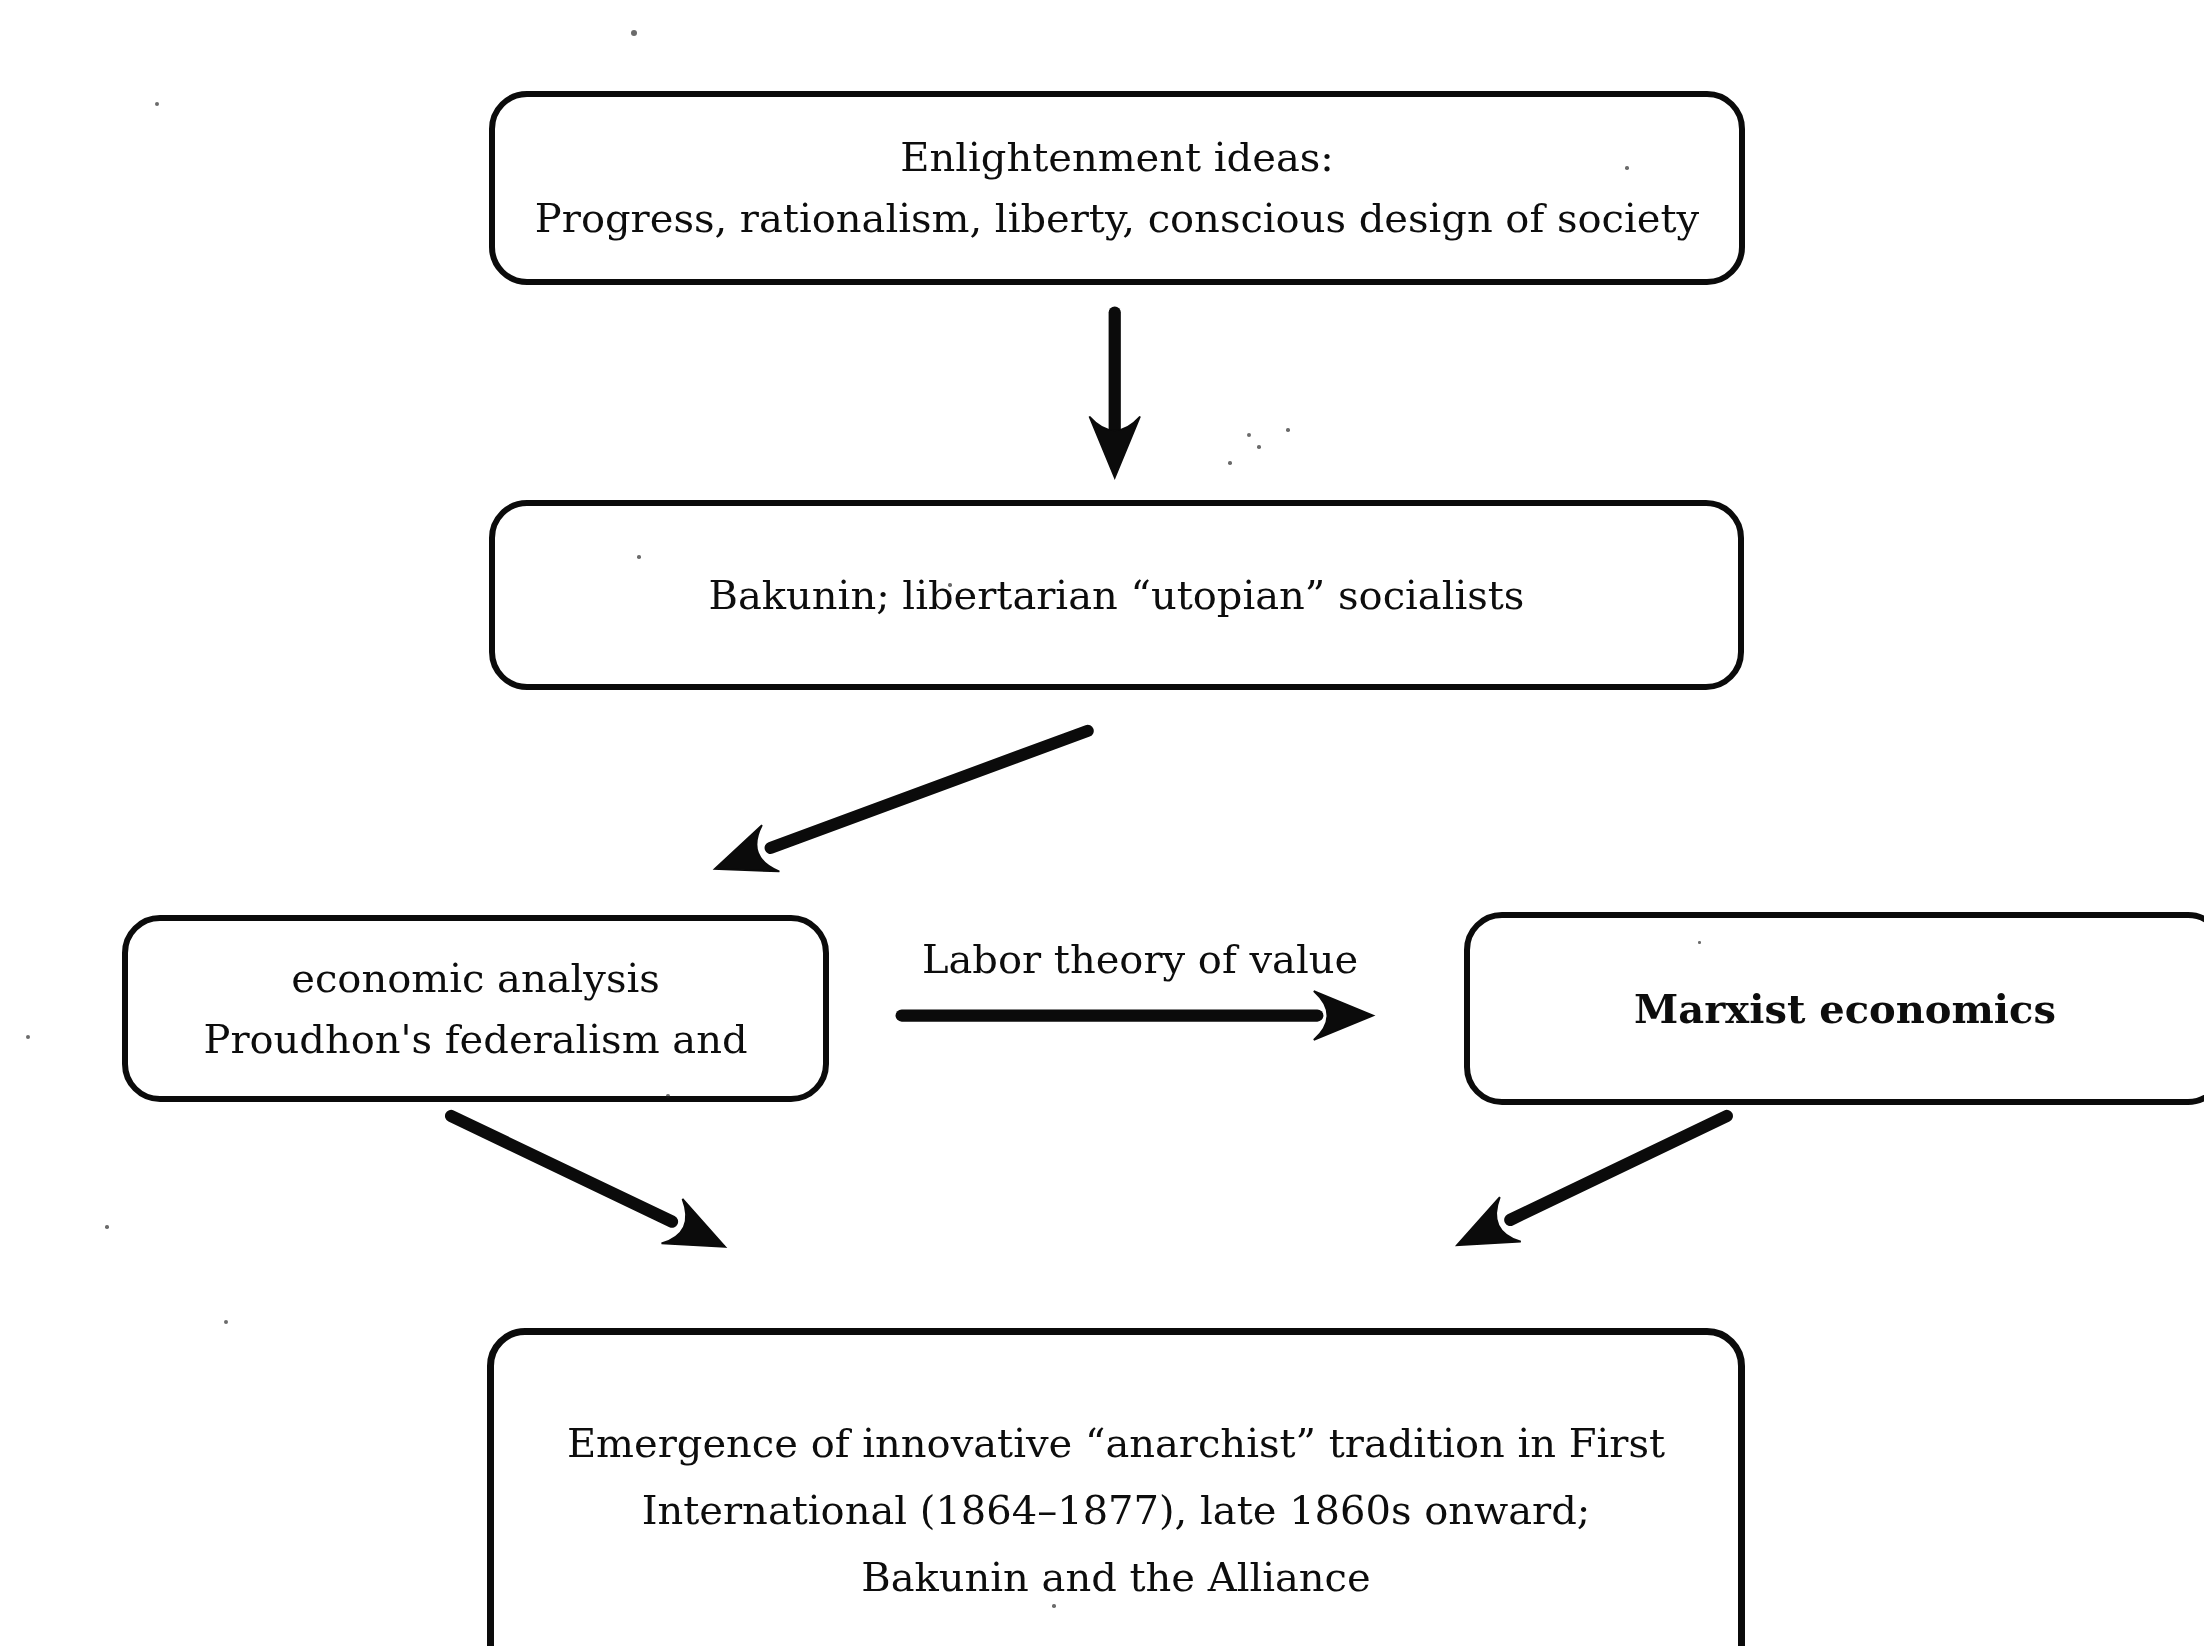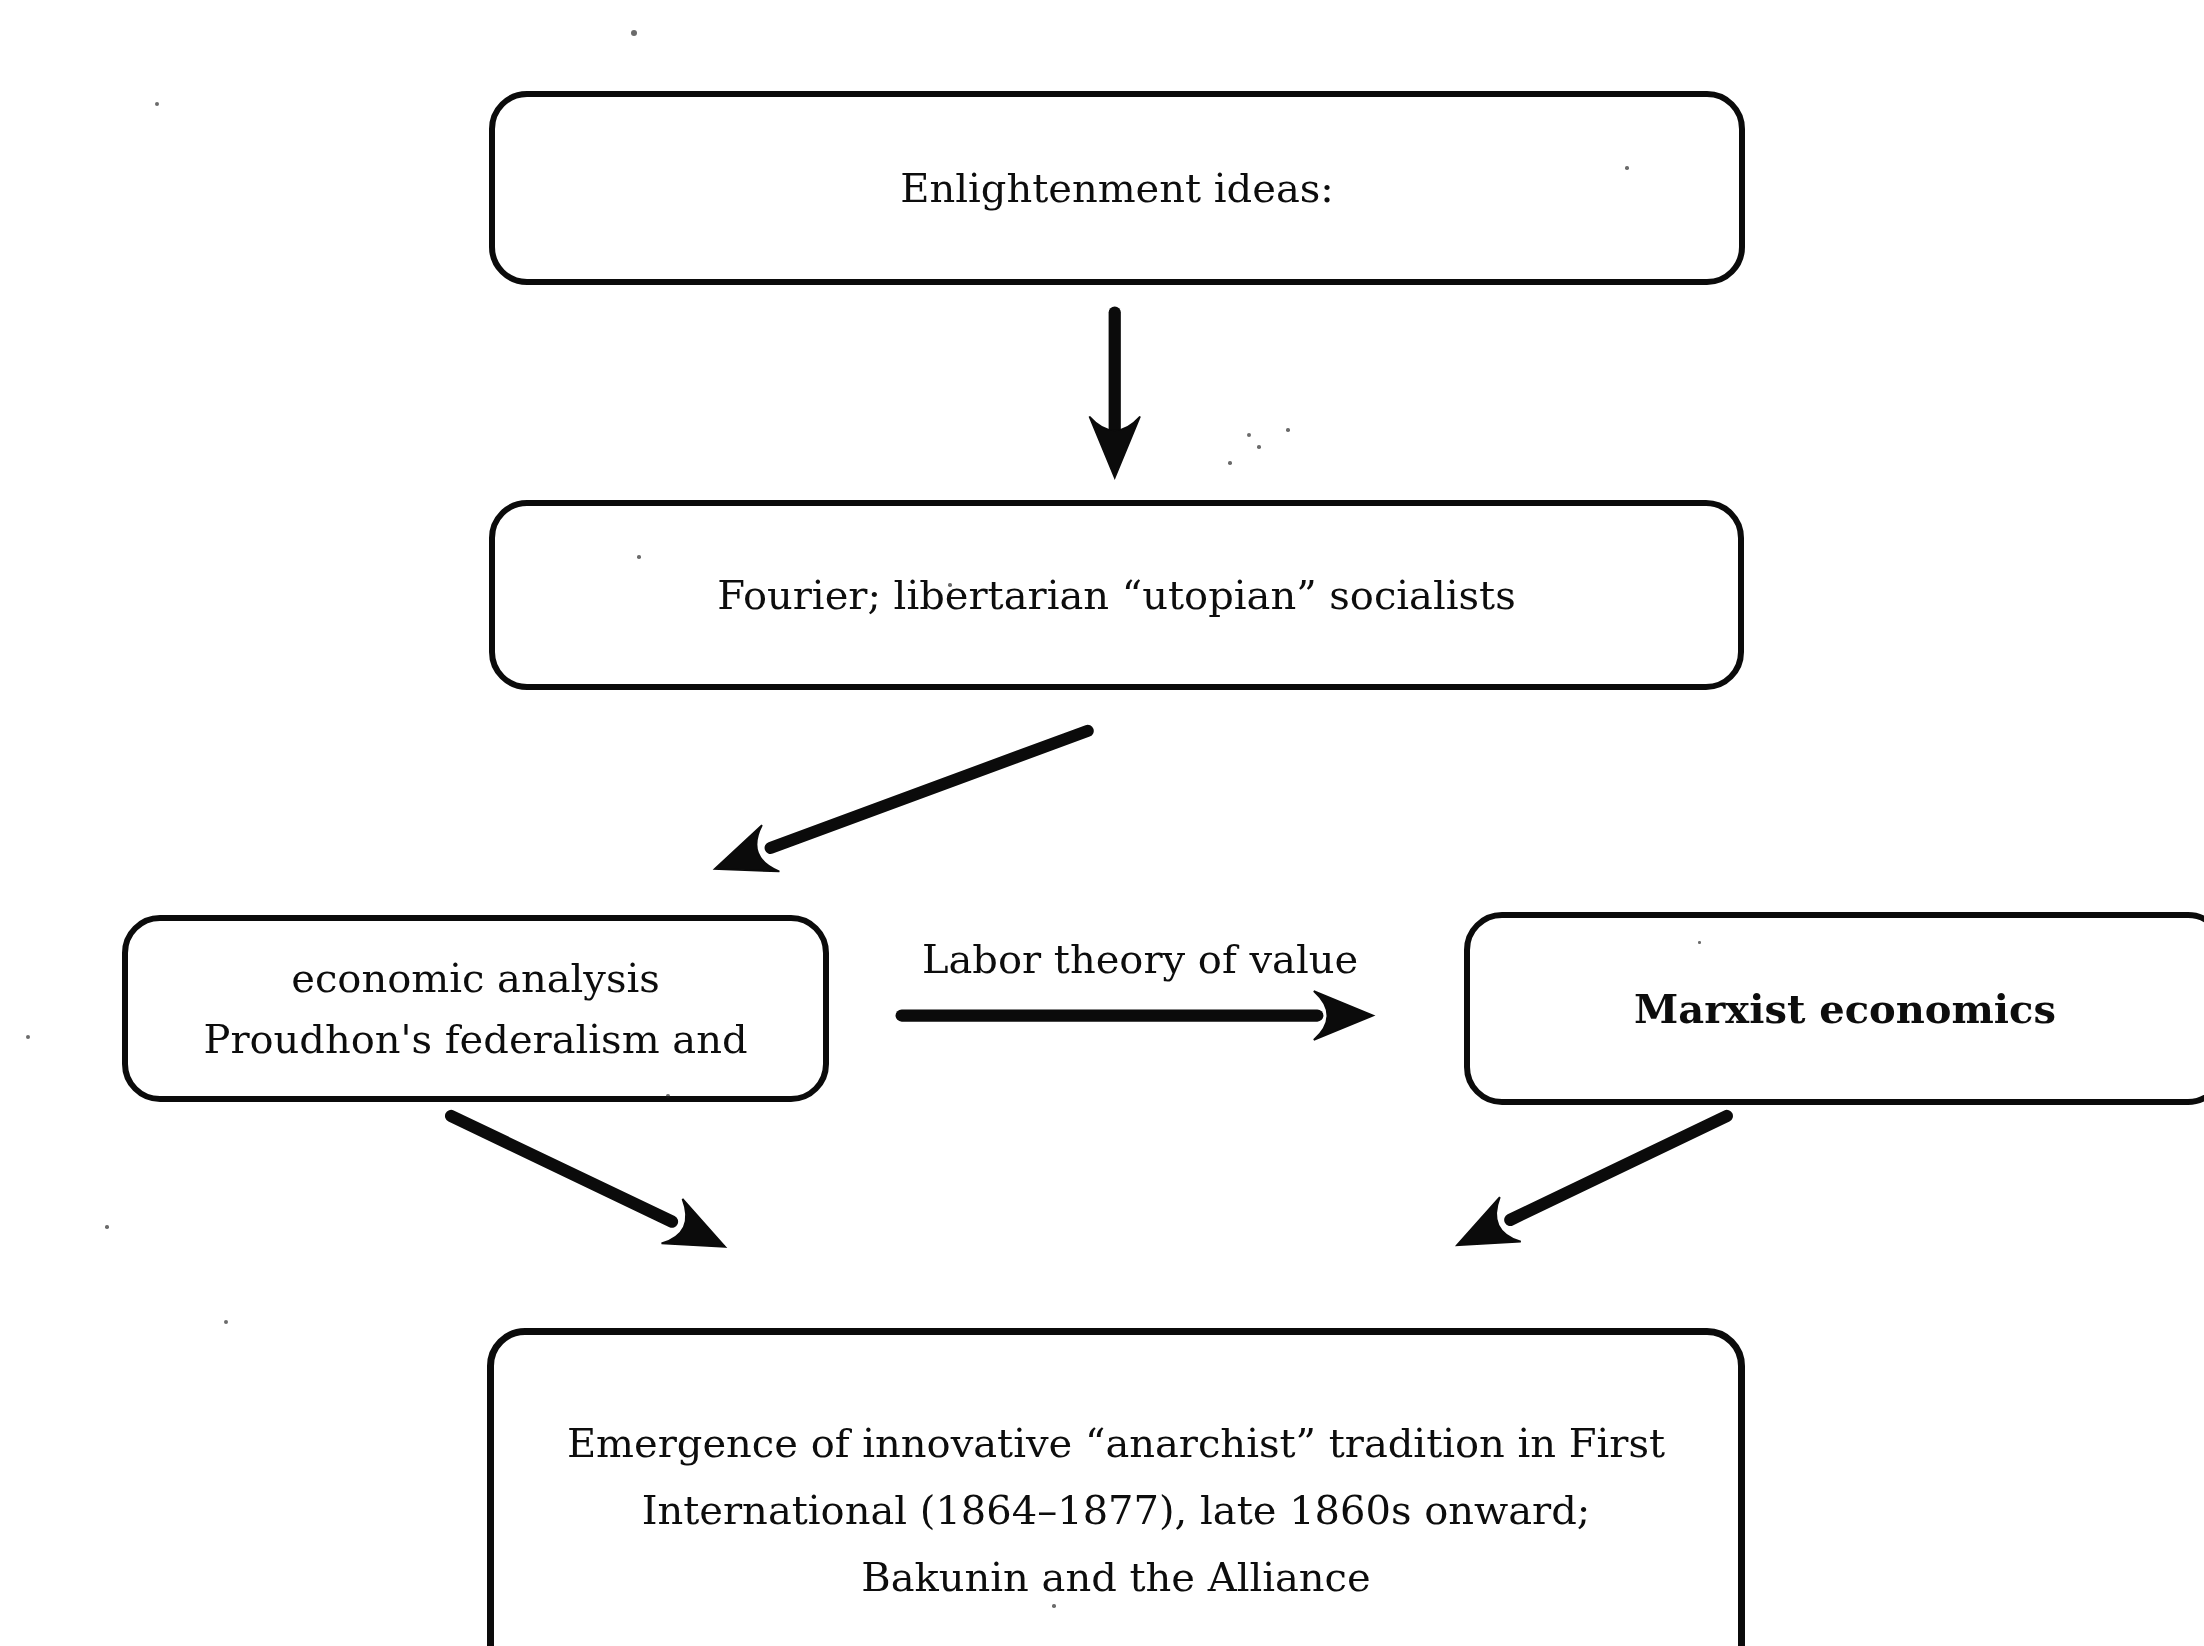--- a/index.html
+++ b/index.html
@@ -92,24 +92,25 @@
 
       <g>
         <line x1="1977" y1="1278" x2="1729" y2="1397" stroke-width="14" stroke-linecap="round"></line>
         <path d="M1668,1426 L1717,1371 Q1702,1410 1741,1422 Z" stroke-width="2"></path>
       </g>
     </g>
   </svg>
 
   <div class="node" id="box-enlightenment">
     <div class="line">Enlightenment ideas:</div>
+    <div class="line">Progress, rationalism, liberty, conscious design of society</div>
   </div>
 
   <div class="node" id="box-fourier">
-    <div class="line">Fourier; libertarian “utopian” socialists</div>
+    <div class="line">Bakunin; libertarian “utopian” socialists</div>
   </div>
 
   <div class="node" id="box-proudhon">
     <div class="line">economic analysis</div>
     <div class="line">Proudhon's federalism and</div>
   </div>
 
   <div class="node" id="box-marxist">
     <div class="line">Marxist economics</div>
   </div>

